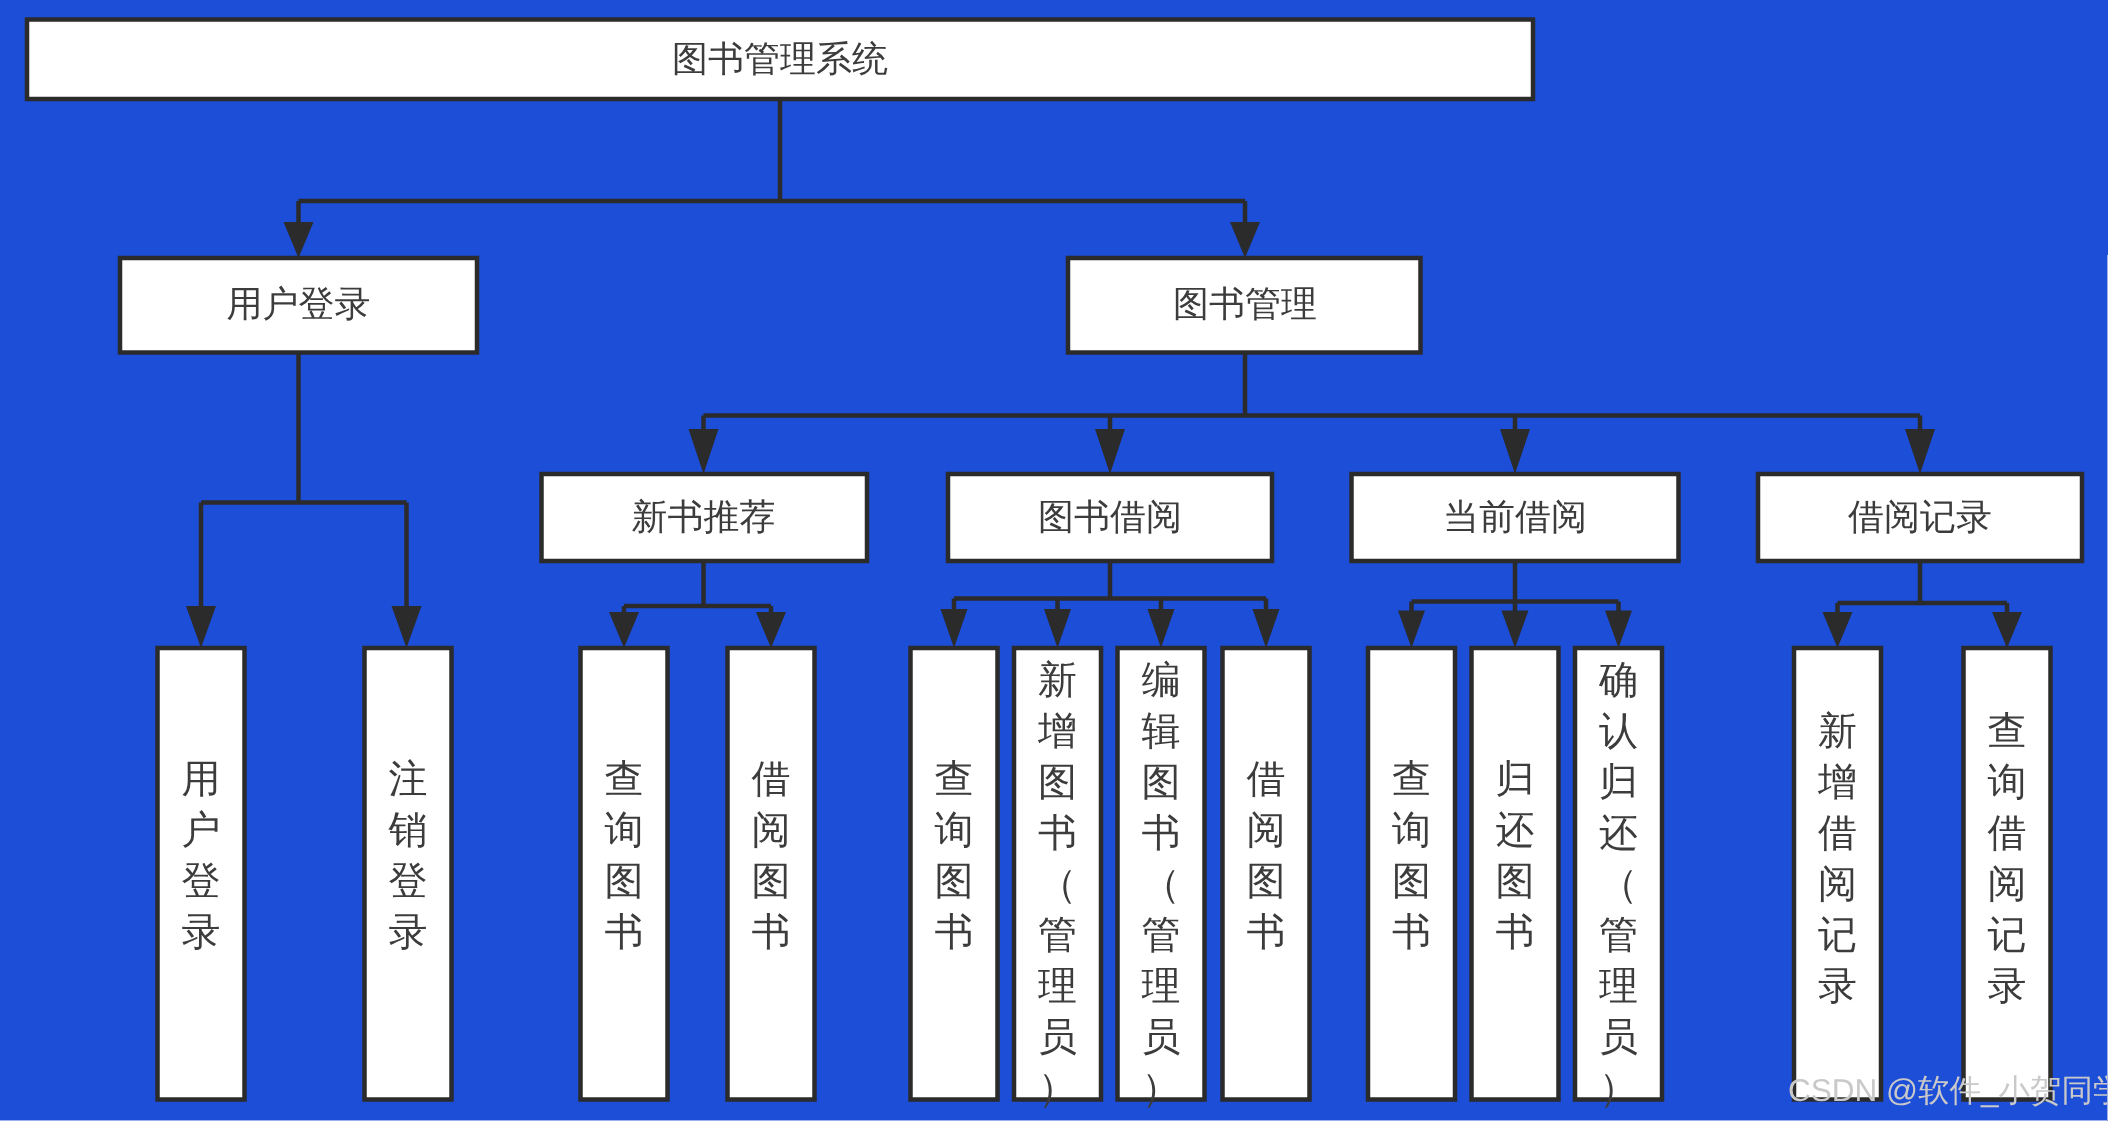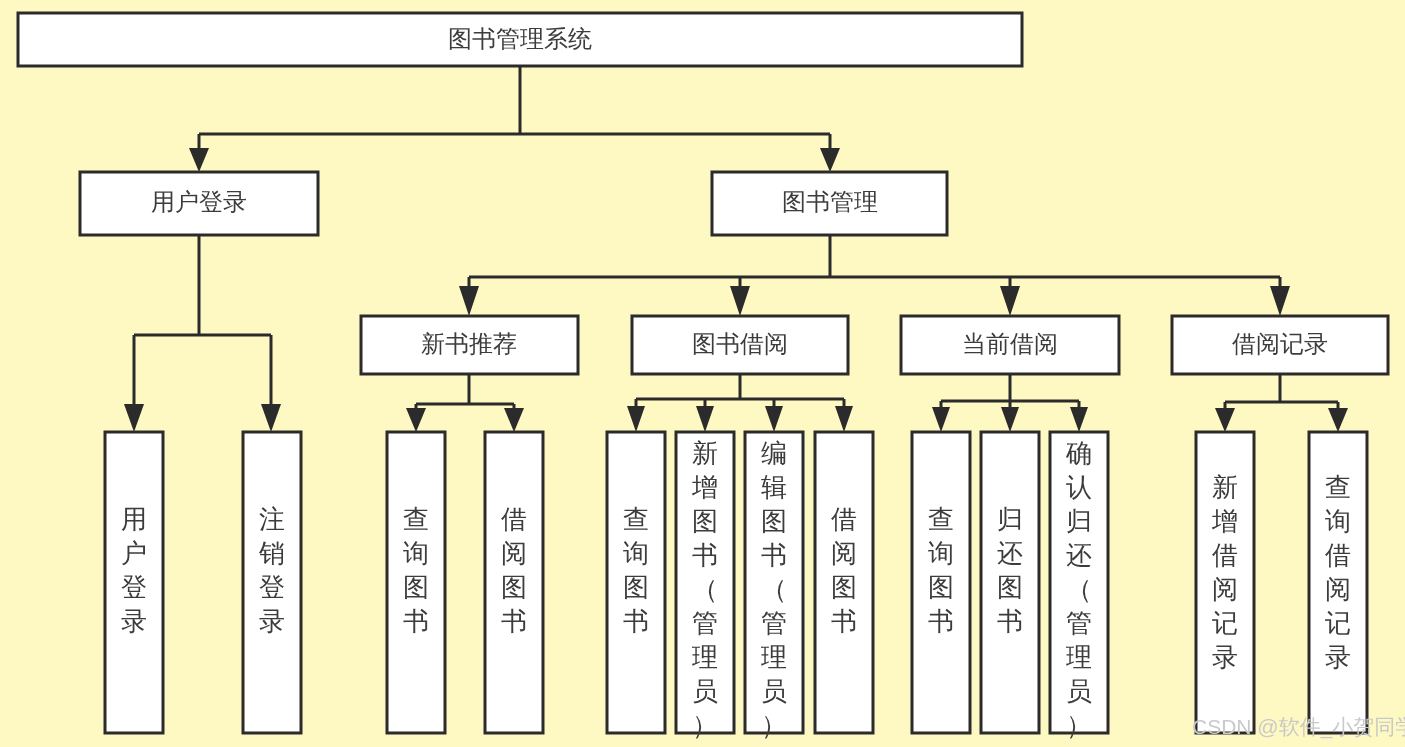--- a/index.html
+++ b/index.html
@@ -7,21 +7,21 @@
     padding: 0;
     background: #ffffff;
   }
   body {
     font-family: "Liberation Sans", "DejaVu Sans", sans-serif;
   }
   #diagram-root {
     position: relative;
     width: 1405px;
     height: 747px;
-    background: #fef9c3;
+    background: #1d4ed8;
     overflow: hidden;
   }
   svg.diagram-canvas {
     position: absolute;
     left: 0;
     top: 0;
     width: 1405px;
     height: 747px;
     display: block;
   }

